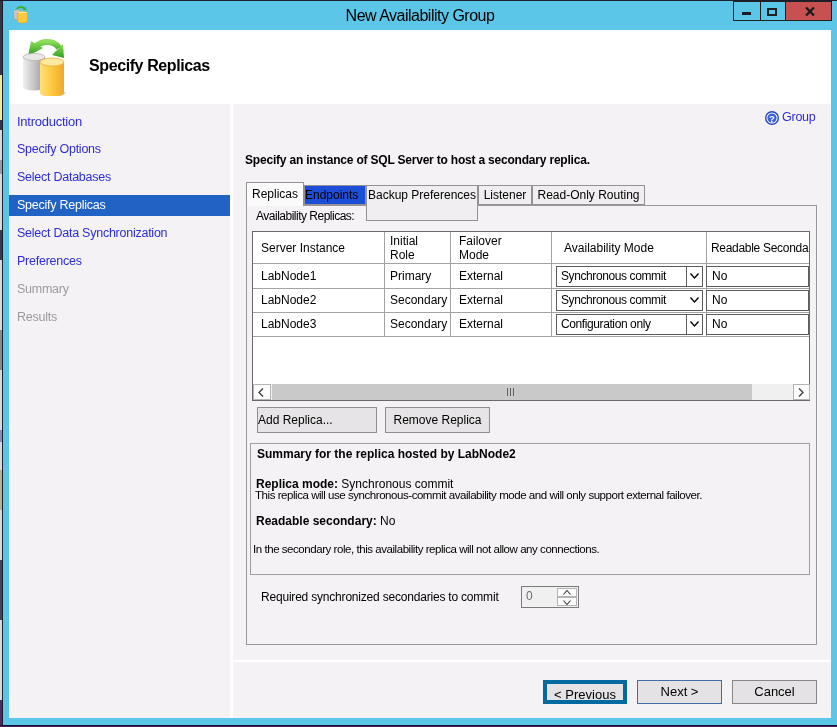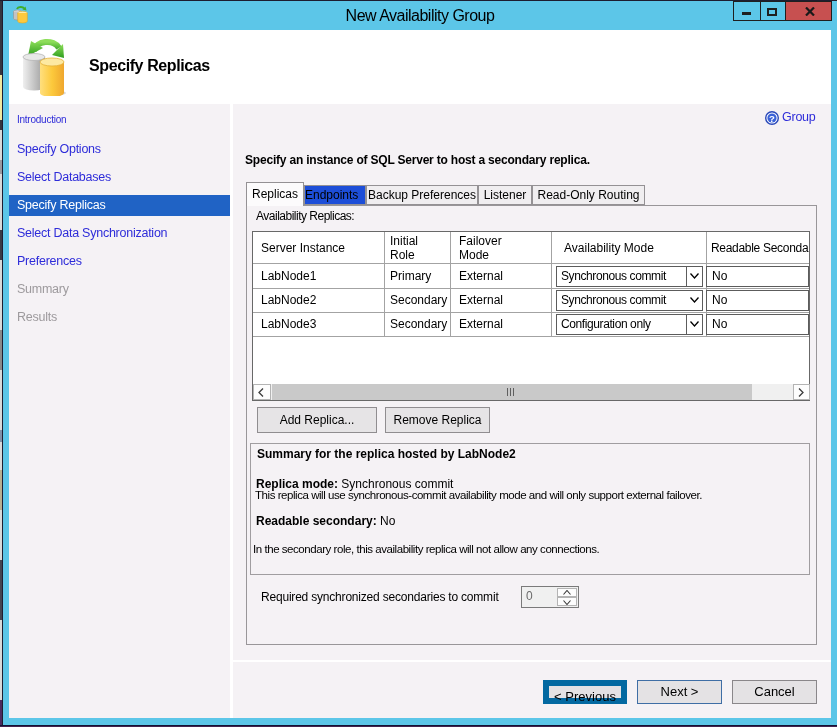--- a/index.html
+++ b/index.html
@@ -70,21 +70,21 @@
   <path d="M43,22 L31,19 L42,8 Z" fill="url(#garr)"></path>
   <path d="M2,21 L2,51 A11,3.5 0 0 0 24,51 L24,21" fill="url(#gcyl)"></path>
   <ellipse cx="13" cy="21" rx="11" ry="3.5" fill="#e8e8e8" stroke="#b5b5b5" stroke-width="0.8"></ellipse>
   <path d="M19,26 L19,57 A12,4 0 0 0 43,57 L43,26" fill="url(#ycyl)"></path>
   <ellipse cx="31" cy="26" rx="12" ry="4" fill="#fde9a2" stroke="#e3b23c" stroke-width="0.8"></ellipse>
 </svg>
 <div class="abs" style="left:89px;top:57px;font-size:16px;letter-spacing:-0.4px;font-weight:bold;">Specify Replicas</div>
 
 <div class="abs" style="left:9px;top:104px;width:822px;height:614px;background:#f5f2f5"></div>
 
-<div class="abs" style="left:17px;top:114px;font-size:10px;letter-spacing:-0.25px;color:#2e2cd9">Introduction</div>
+<div class="abs" style="left:17px;top:114px;font-size:13px;letter-spacing:-0.25px;color:#2e2cd9">Introduction</div>
 <div class="abs" style="left:17px;top:142px;font-size:12.5px;letter-spacing:-0.25px;color:#2e2cd9">Specify Options</div>
 <div class="abs" style="left:17px;top:170px;font-size:12.5px;letter-spacing:-0.25px;color:#2e2cd9">Select Databases</div>
 <div class="abs" style="left:9px;top:195px;width:221px;height:21px;background:#2063c5"></div>
 <div class="abs" style="left:17px;top:198px;font-size:12.5px;letter-spacing:-0.25px;color:#ffffff">Specify Replicas</div>
 <div class="abs" style="left:17px;top:226px;font-size:12.5px;letter-spacing:-0.25px;color:#2e2cd9">Select Data Synchronization</div>
 <div class="abs" style="left:17px;top:254px;font-size:12.5px;letter-spacing:-0.25px;color:#2e2cd9">Preferences</div>
 <div class="abs" style="left:17px;top:282px;font-size:12.5px;letter-spacing:-0.25px;color:#9d9a9d">Summary</div>
 <div class="abs" style="left:17px;top:310px;font-size:12.5px;letter-spacing:-0.25px;color:#9d9a9d">Results</div>
 
 <svg class="abs" style="left:765px;top:111px" width="14" height="14" viewBox="0 0 14 14">
@@ -92,21 +92,21 @@
   <circle cx="7" cy="7" r="4.6" fill="#3a62d8"></circle>
   <text x="7" y="10.6" font-size="9.5" font-weight="bold" fill="#ffffff" text-anchor="middle" font-family="Liberation Sans">?</text>
 </svg>
 <div class="abs" style="left:782px;top:110px;font-size:12.5px;letter-spacing:-0.25px;color:#2e2cd9">Group</div>
 
 <div class="abs" style="left:245px;top:153px;font-weight:bold;letter-spacing:-0.2px;">Specify an instance of SQL Server to host a secondary replica.</div>
 
 <div class="abs" style="left:246px;top:205px;width:571px;height:440px;border:1px solid #999699;background:#f5f2f5"></div>
 
 <div class="abs" style="left:304px;top:185px;width:62px;height:20px;border:1px solid #949194;background:#1d4ed8;line-height:19px;">Endpoints</div>
-<div class="abs" style="left:366px;top:185px;width:112px;height:20px;border:1px solid #949194;background:#f0eef0;text-align:center;line-height:19px;">Backup Preferences</div>
+<div class="abs" style="left:366px;top:185px;width:112px;height:36px;border:1px solid #949194;background:#f0eef0;text-align:center;line-height:19px;">Backup Preferences</div>
 <div class="abs" style="left:478px;top:185px;width:54px;height:20px;border:1px solid #949194;background:#f0eef0;text-align:center;line-height:19px;">Listener</div>
 <div class="abs" style="left:532px;top:185px;width:113px;height:20px;border:1px solid #949194;background:#f0eef0;text-align:center;line-height:19px;">Read-Only Routing</div>
 <div class="abs" style="left:246px;top:182px;width:58px;height:24px;border:1px solid #949194;border-bottom:none;background:#fcfbfc;text-align:center;line-height:22px;">Replicas</div>
 
 <div class="abs" style="left:256px;top:209px;letter-spacing:-0.5px;text-align:right;">Availability Replicas:</div>
 
 <div class="abs" style="left:252px;top:231px;width:558px;height:170px;border:1px solid #686868;background:#ffffff"></div>
 
 <div class="abs" style="left:253px;top:232px;width:556px;height:32px;border-bottom:1px solid #a3a3a3"></div>
 <div class="abs" style="left:261px;top:241px;">Server Instance</div>
@@ -160,21 +160,21 @@
   </svg>
 <div class="abs" style="left:793px;top:384px;width:17px;height:16px;background:#fdfdfd;border:1px solid #b4b4b4"></div>
 <svg class="abs" style="left:798px;top:388px" width="6" height="9" viewBox="0 0 6 9">
     <path d="M1,0.5 L5,4.5 L1,8.5" stroke="#3b3b3b" stroke-width="1.3" fill="none"></path>
   </svg>
 <div class="abs" style="left:272px;top:384px;width:480px;height:16px;background:#c9c9c9"></div>
 <div class="abs" style="left:507px;top:388px;width:1px;height:8px;background:#5f5f5f"></div>
 <div class="abs" style="left:510px;top:388px;width:1px;height:8px;background:#5f5f5f"></div>
 <div class="abs" style="left:513px;top:388px;width:1px;height:8px;background:#5f5f5f"></div>
 
-<div class="abs" style="left:257px;top:407px;width:120px;height:26px;border:1px solid #908d90;background:#e6e4e6;text-align:center;line-height:24px;">Add Replica...</div>
+<div class="abs" style="left:257px;top:407px;width:120px;height:26px;border:1px solid #908d90;background:#e6e4e6;text-align:left;line-height:24px;">Add Replica...</div>
 <div class="abs" style="left:385px;top:407px;width:105px;height:26px;border:1px solid #908d90;background:#e6e4e6;text-align:center;line-height:24px;">Remove Replica</div>
 
 <div class="abs" style="left:250px;top:443px;width:560px;height:132px;border:1px solid #a09da0"></div>
 <div class="abs" style="left:257px;top:447px;font-weight:bold;">Summary for the replica hosted by LabNode2</div>
 <div class="abs" style="left:256px;top:477px;font-size:12px;"><b>Replica mode:</b> Synchronous commit</div>
 <div class="abs" style="left:255px;top:489px;font-size:11.5px;letter-spacing:-0.45px;">This replica will use synchronous-commit availability mode and will only support external failover.</div>
 <div class="abs" style="left:256px;top:514px;font-size:12px;"><b>Readable secondary:</b> No</div>
 <div class="abs" style="left:253px;top:527px;font-size:11.5px;letter-spacing:-0.45px;margin-top:16px;">In the secondary role, this availability replica will not allow any connections.</div>
 
 <div class="abs" style="left:261px;top:590px;letter-spacing:-0.2px;">Required synchronized secondaries to commit</div>
@@ -184,15 +184,15 @@
 <div class="abs" style="left:557px;top:597px;width:20px;height:9px;border:1px solid #b4b4b4;background:#fdfdfd"></div>
 <svg class="abs" style="left:563px;top:590px" width="8" height="5" viewBox="0 0 8 5">
     <path d="M0.5,4.5 L4,0.5 L7.5,4.5" stroke="#3b3b3b" stroke-width="1.1" fill="none"></path>
   </svg>
 <svg class="abs" style="left:563px;top:600px" width="8" height="5" viewBox="0 0 8 5">
     <path d="M0.5,0.5 L4,4.5 L7.5,0.5" stroke="#3b3b3b" stroke-width="1.1" fill="none"></path>
   </svg>
 
 <div class="abs" style="left:233px;top:660px;width:598px;height:2px;background:#ffffff"></div>
 <div class="abs" style="left:230px;top:104px;width:3px;height:614px;background:#ffffff"></div>
-<div class="abs" style="left:543px;top:680px;width:84px;height:24px;border:6px solid #0369a1;background:#e4e2e4;text-align:center;line-height:22px;font-size:13px;">&lt; Previous</div>
+<div class="abs" style="left:543px;top:680px;width:84px;height:24px;border:4px solid #0369a1;background:#e4e2e4;text-align:center;line-height:22px;font-size:13px;">&lt; Previous</div>
 <div class="abs" style="left:637px;top:680px;width:85px;height:24px;border:1px solid #3f6ea5;background:#e4e2e4;text-align:center;line-height:22px;font-size:13px;">Next &gt;</div>
 <div class="abs" style="left:732px;top:680px;width:85px;height:24px;border:1px solid #8a878a;background:#e4e2e4;text-align:center;line-height:22px;font-size:13px;">Cancel</div>
 
 </body></html>

